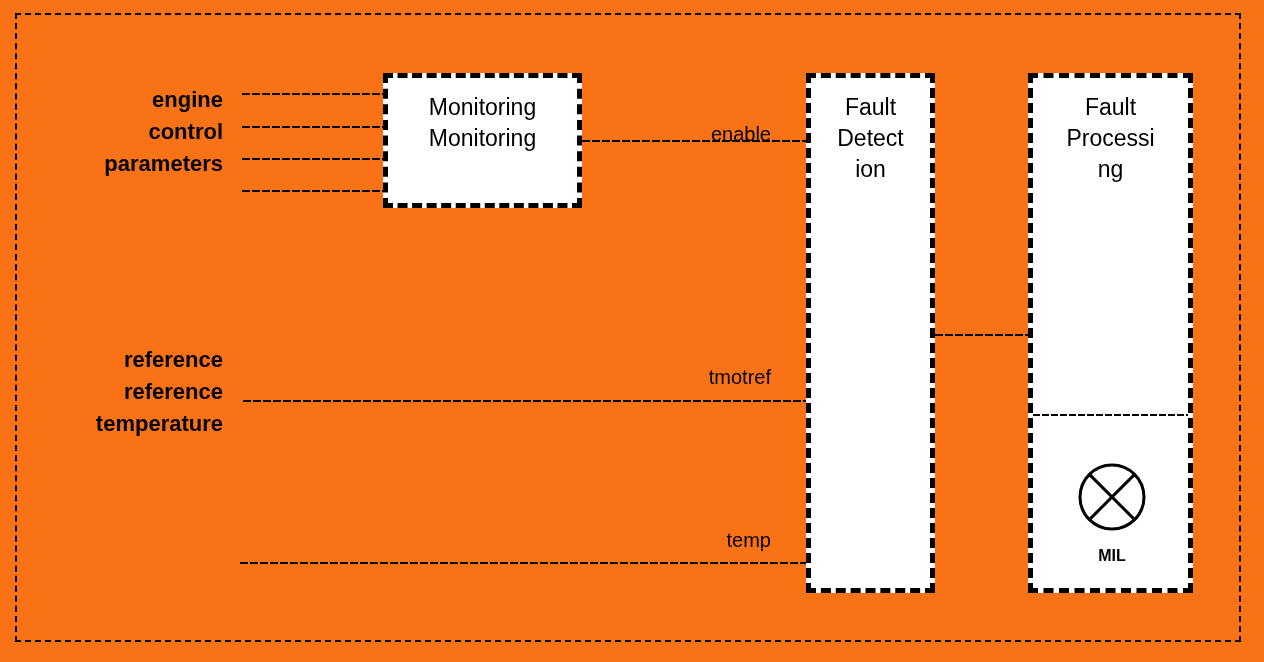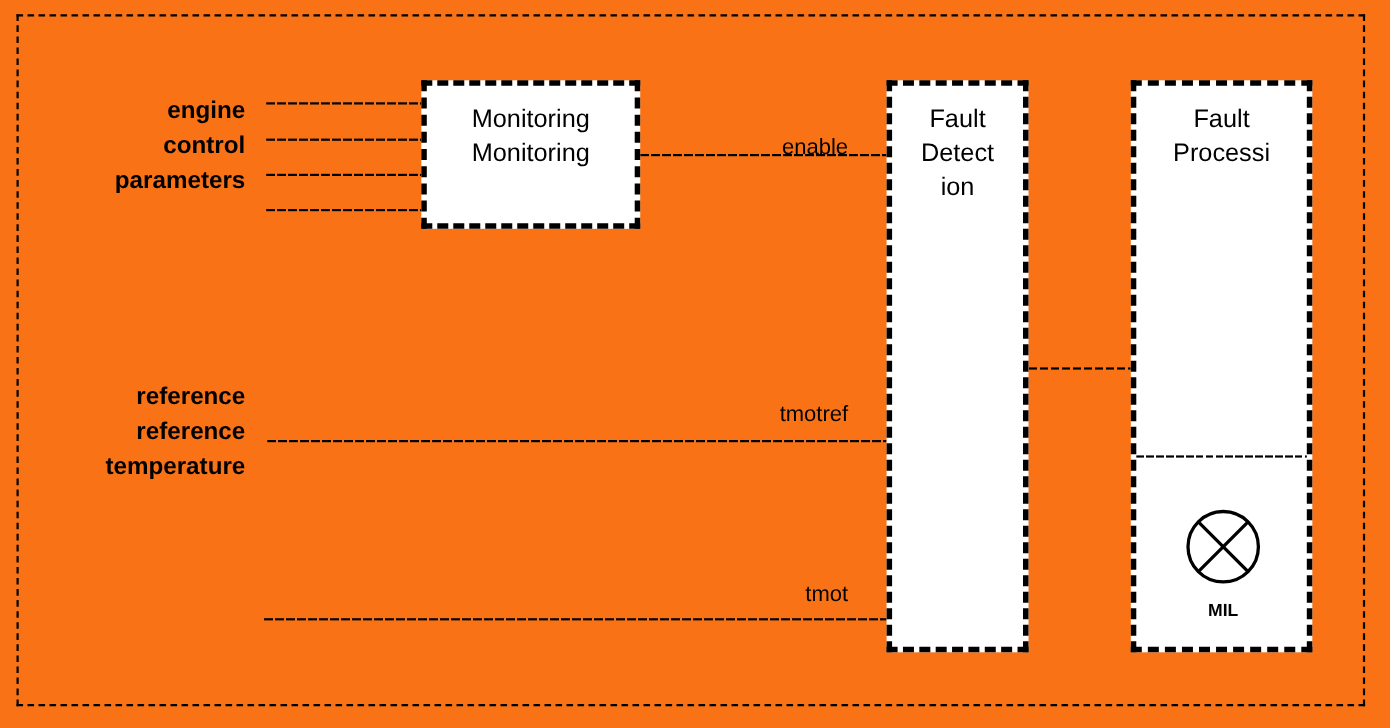--- a/index.html
+++ b/index.html
@@ -108,41 +108,42 @@
   <div class="hline" style="left:242px; top:158px; width:141px;"></div>
   <div class="hline" style="left:242px; top:190px; width:141px;"></div>
 
   <div class="hline" style="left:582px; top:140px; width:224px;"></div>
   <div class="hline" style="left:243px; top:400px; width:563px;"></div>
   <div class="hline" style="left:240px; top:562px; width:566px;"></div>
   <div class="hline" style="left:935px; top:334px; width:93px;"></div>
 
   <div class="sig-label" style="left:601px; top:122px; width:170px;">enable</div>
   <div class="sig-label" style="left:601px; top:365px; width:170px;">tmotref</div>
-  <div class="sig-label" style="left:601px; top:528px; width:170px;">tmot</div>
+  <div class="sig-label" style="left:601px; top:528px; width:170px;">temp</div>
 
   <div class="block" style="left:383px; top:73px; width:199px; height:135px;">
     <div class="block-title">
       <div>Monitoring</div>
       <div>Monitoring</div>
     </div>
   </div>
 
   <div class="block" style="left:806px; top:73px; width:129px; height:520px;">
     <div class="block-title">
       <div>Fault</div>
       <div>Detect</div>
       <div>ion</div>
     </div>
   </div>
 
   <div class="block" style="left:1028px; top:73px; width:165px; height:520px;">
     <div class="block-title">
       <div>Fault</div>
       <div>Processi</div>
+      <div>ng</div>
     </div>
   </div>
 
   <div class="mil-divider"></div>
 
   <svg class="mil-lamp" viewBox="0 0 72 72">
     <circle cx="36" cy="36" r="32" fill="none" stroke="#000" stroke-width="3"></circle>
     <line x1="13.4" y1="13.4" x2="58.6" y2="58.6" stroke="#000" stroke-width="3"></line>
     <line x1="58.6" y1="13.4" x2="13.4" y2="58.6" stroke="#000" stroke-width="3"></line>
   </svg>

